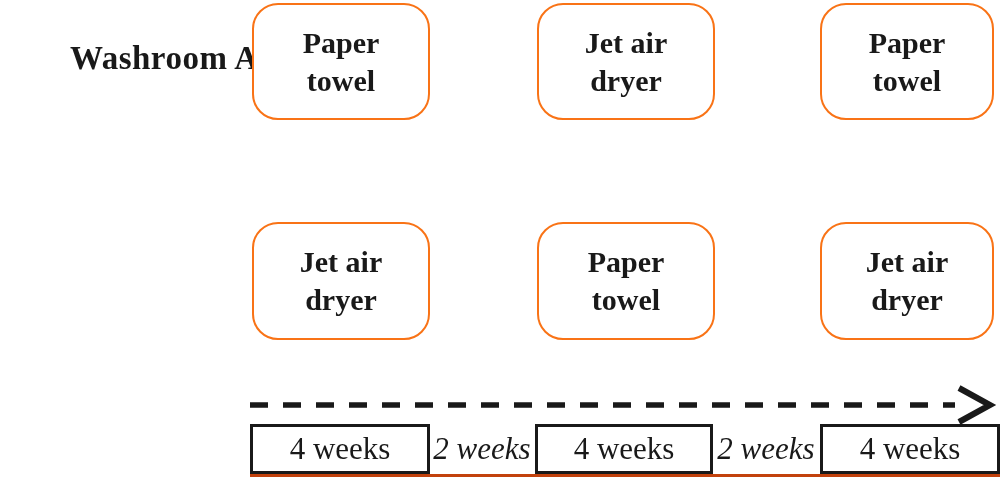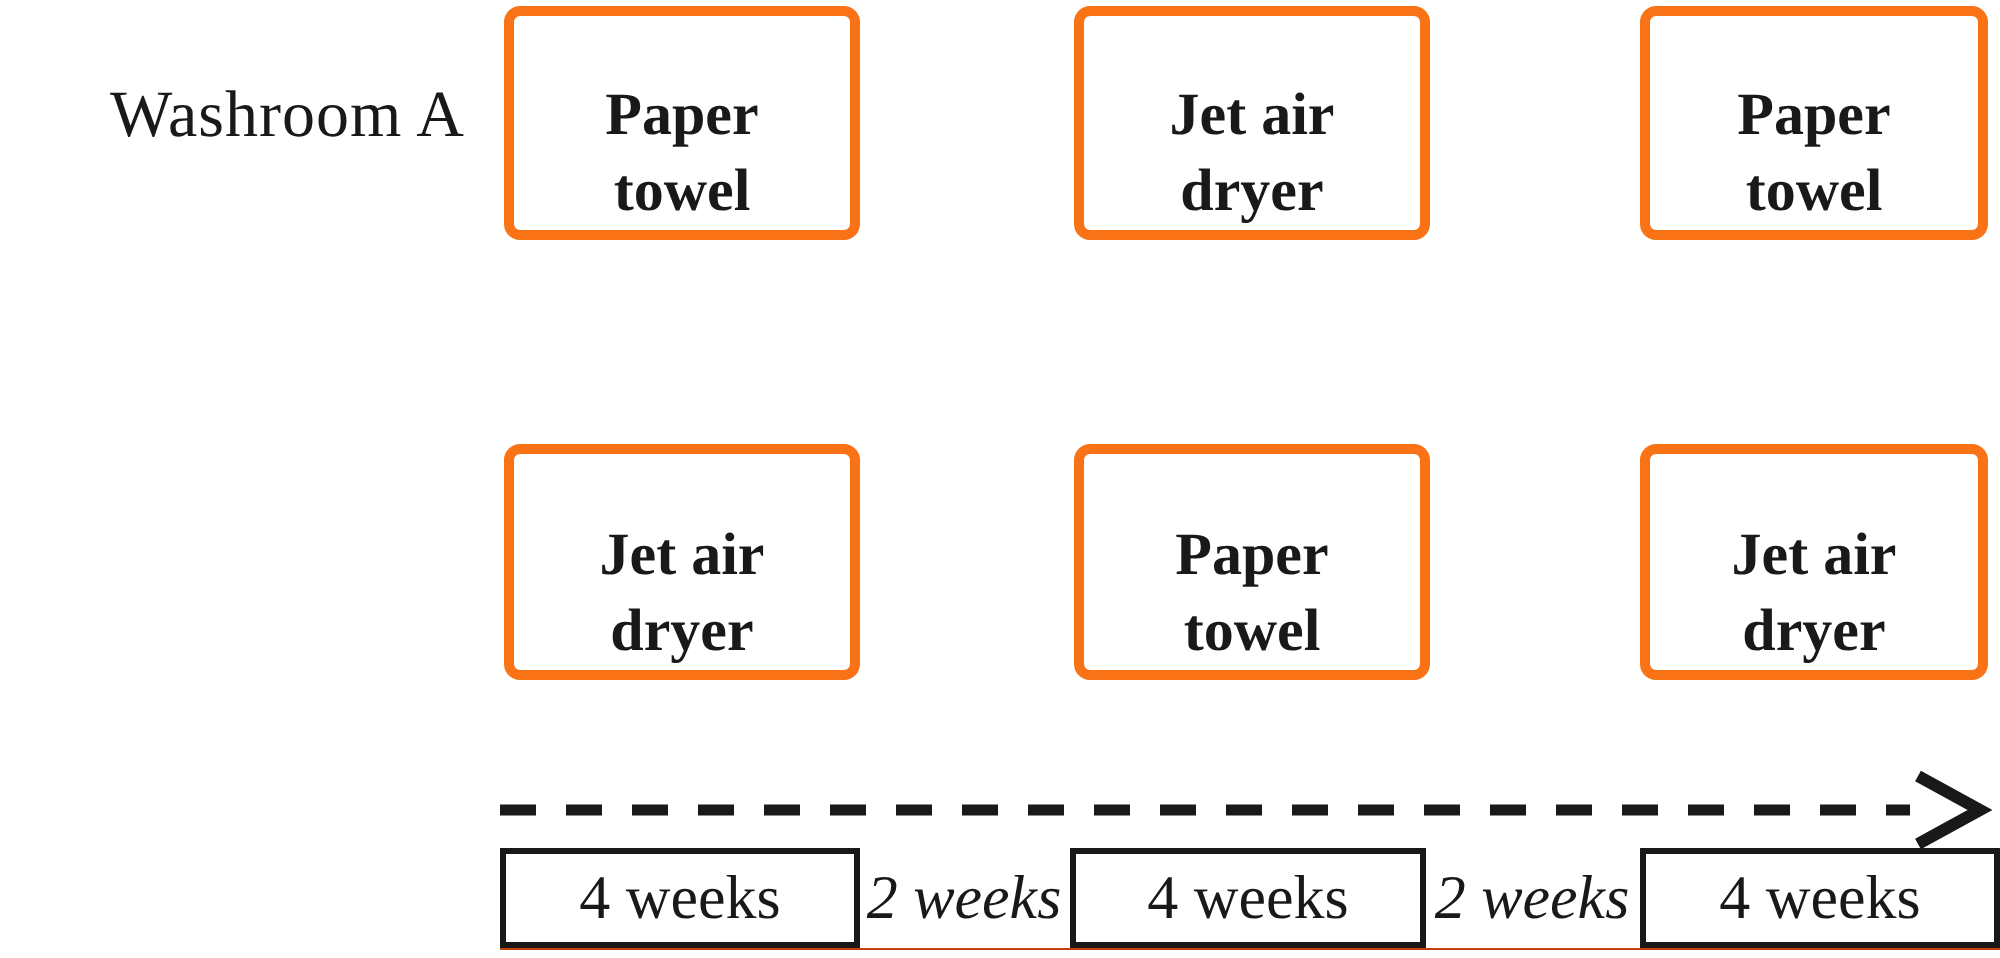--- a/index.html
+++ b/index.html
@@ -9,40 +9,40 @@
     height: 479px;
     background: #ffffff;
     overflow: hidden;
     font-family: "Liberation Serif", "DejaVu Serif", serif;
     color: #191919;
   }
 
   
   .row-label {
     position: absolute;
-    left: 55px;
+    left: 70px;
     width: 190px;
-    font-weight: normal;
+    font-weight: bold;
     font-size: 33px;
     line-height: 40px;
     white-space: nowrap;
     letter-spacing: 0.5px;
   }
   .row-label.a { top: 38px; }
   .row-label.b { top: 261px; }
 
   
   .cond-box {
     position: absolute;
     height: 117px;
-    border: 5px solid #f97316;
-    border-radius: 8px;
+    border: 2px solid #f97316;
+    border-radius: 26px;
     background: #ffffff;
     display: flex;
-    align-items: flex-end;
+    align-items: center;
     justify-content: center;
     box-sizing: border-box;
   }
   .cond-box .cond-label {
     display: block;
     max-width: 132px;
     text-align: center;
     font-weight: bold;
     font-size: 30px;
     line-height: 38px;
@@ -62,21 +62,21 @@
     height: 42px;
   }
 
   
   .timeline {
     position: absolute;
     left: 250px;
     top: 424px;
     width: 750px;
     height: 50px;
-    border-bottom: 1px solid #c2410c;
+    border-bottom: 3px solid #c2410c;
     box-sizing: content-box;
   }
   .period-box {
     position: absolute;
     top: 0;
     height: 50px;
     border: 3px solid #191919;
     background: #ffffff;
     box-sizing: border-box;
     display: flex;

